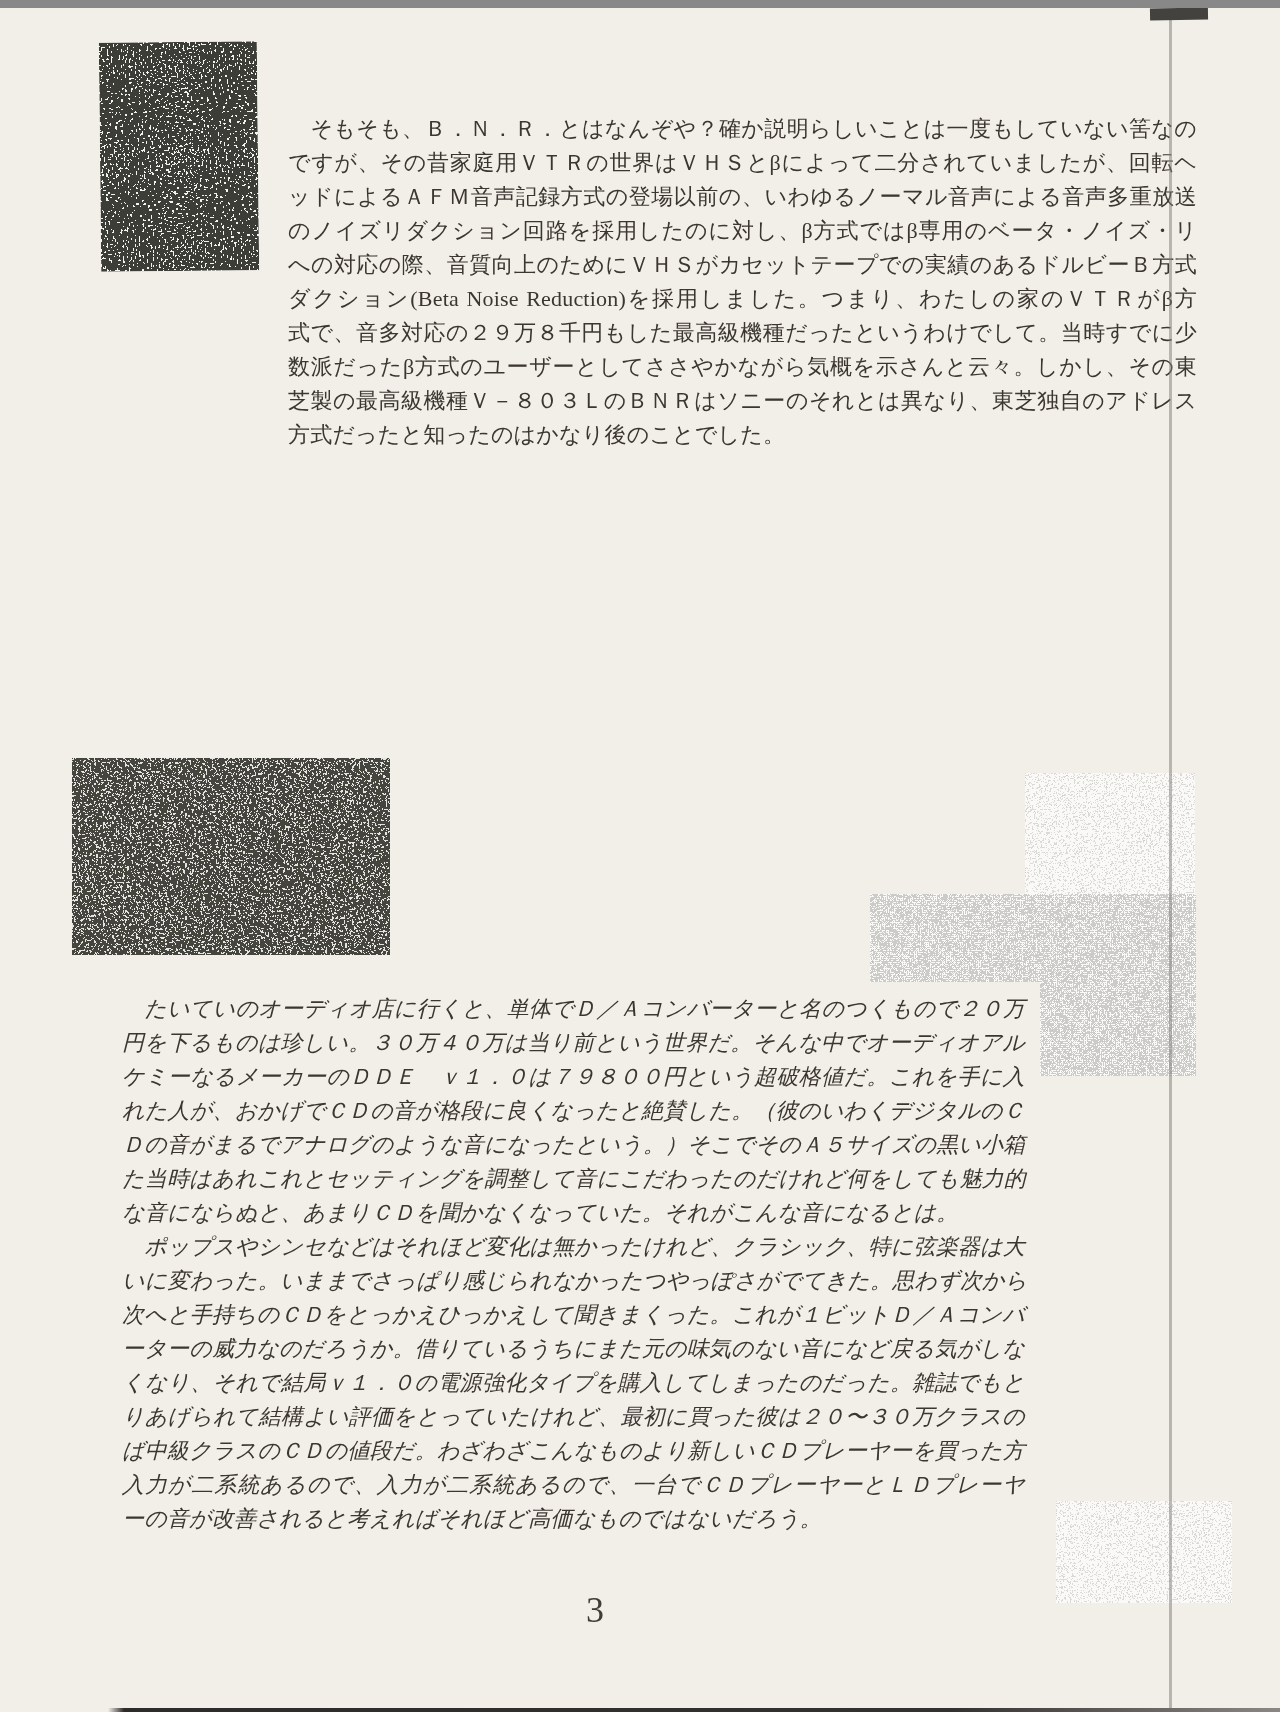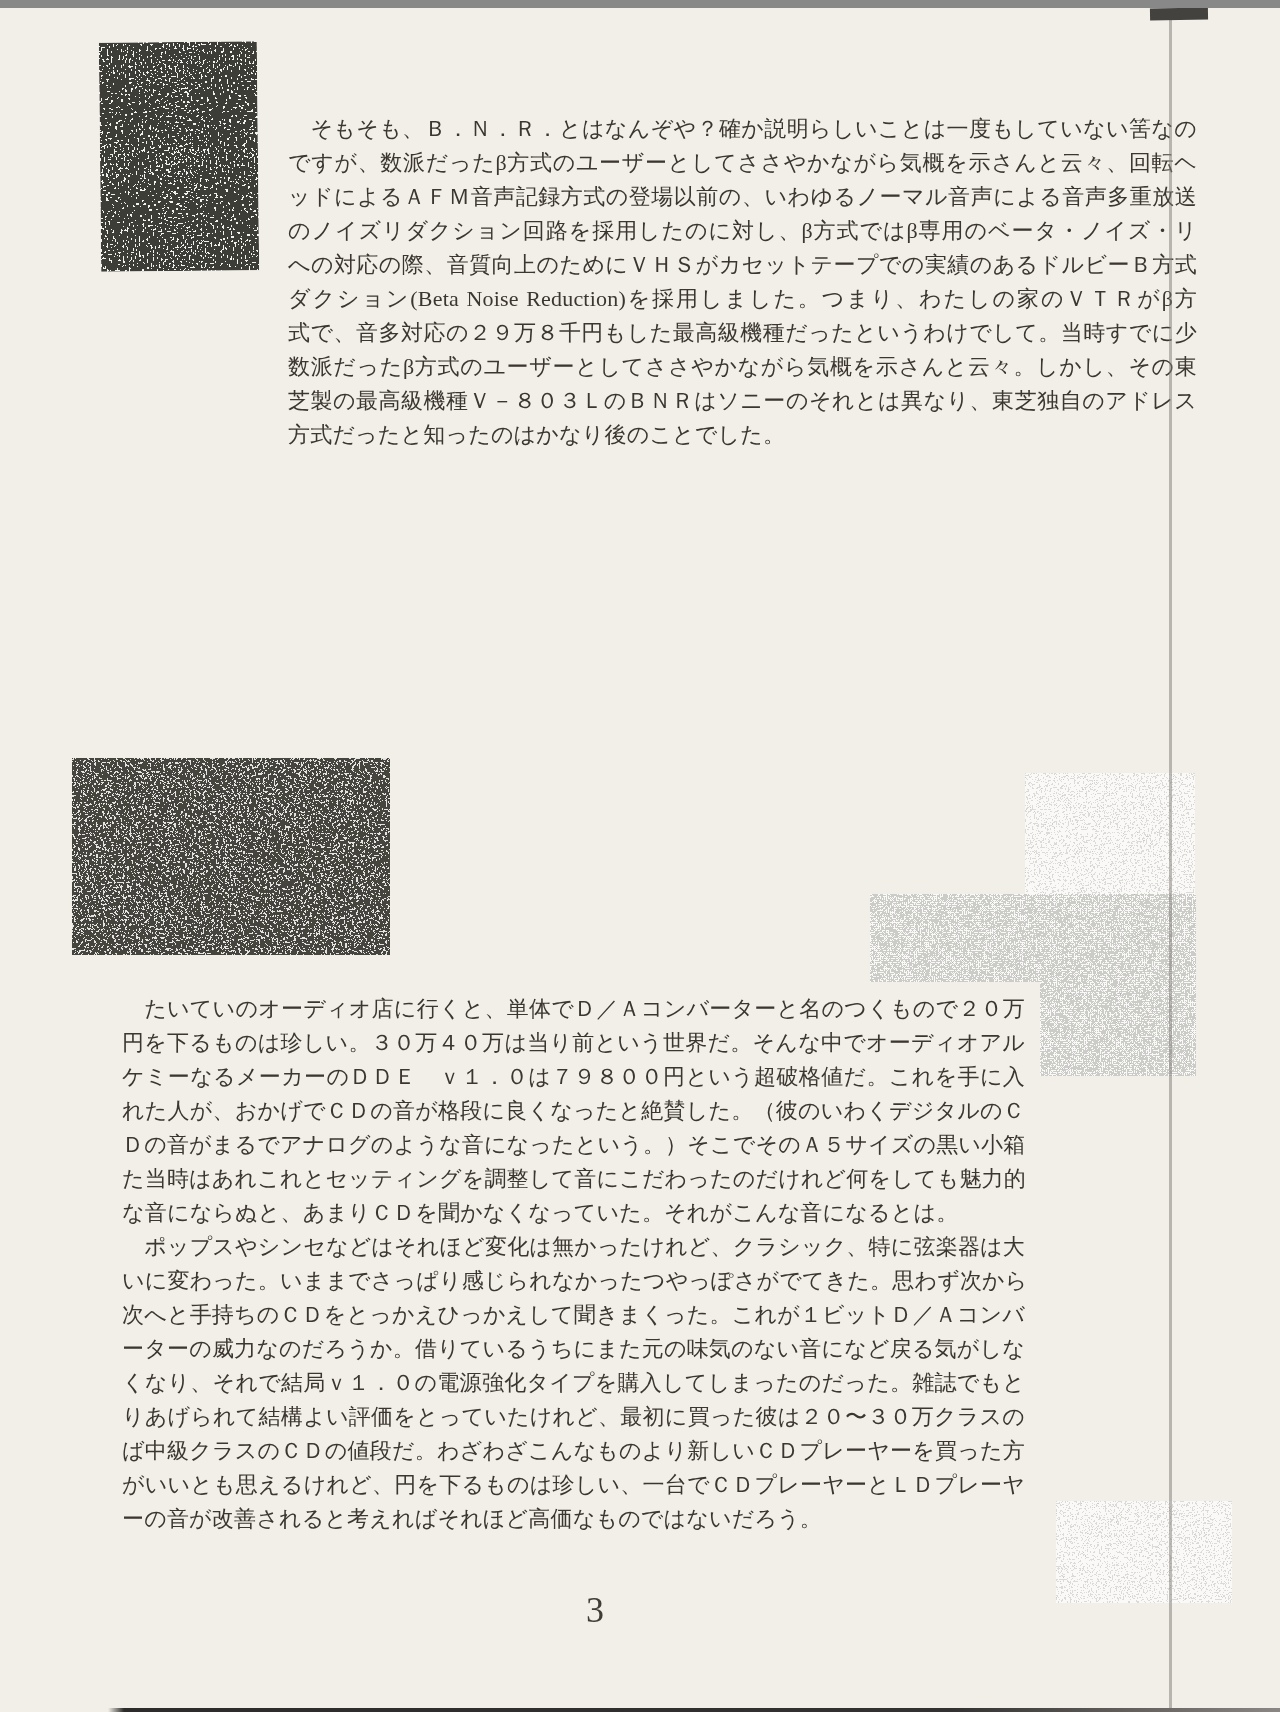--- a/index.html
+++ b/index.html
@@ -18,21 +18,21 @@
     height:34px;line-height:34px;
     font-size:22px;
     text-align:justify;
     text-align-last:justify;
     -moz-text-align-last:justify;
     white-space:nowrap;
     letter-spacing:0.2px;
   }
   .tl.last{text-align-last:left;}
   .p-bnr{left:288px;top:104px;width:909px;}
-  .p-dac{left:122px;top:984px;width:903px;}
+  .p-dac{left:122px;top:984px;width:903px;font-style:italic;}
   .pageno{
     position:absolute;left:555px;top:1578px;width:80px;
     text-align:center;font-size:36px;line-height:48px;color:#413c36;
   }
   
   .nz{position:absolute;display:block;}
   .nz-top-left   {left:100px;top:34px;  width:158px;height:229px;transform:rotate(-0.6deg);}
   .nz-mid-left   {left:72px; top:750px; width:318px;height:197px;}
   .nz-right-upper{left:1025px;top:765px;width:170px;height:123px;}
   .nz-right-wide {left:870px; top:886px;width:326px;height:88px;}
@@ -117,21 +117,21 @@
     </svg>
   <svg class="nz nz-right-lower">
       <rect width="100%" height="100%" filter="url(#nzMid)"></rect>
     </svg>
   <svg class="nz nz-bot-right">
       <rect width="100%" height="100%" filter="url(#nzLight)"></rect>
     </svg>
 
   <div class="tblock p-bnr">
     <div class="tl">　そもそも、Ｂ．Ｎ．Ｒ．とはなんぞや？確か説明らしいことは一度もしていない筈なの</div>
-    <div class="tl">ですが、数派だったβ方式のユーザーとしてささやかながら気概を示さんと云々、回転ヘ</div>
+    <div class="tl">ですが、その昔家庭用ＶＴＲの世界はＶＨＳとβによって二分されていましたが、回転ヘ</div>
     <div class="tl">ッドによるＡＦＭ音声記録方式の登場以前の、いわゆるノーマル音声による音声多重放送</div>
     <div class="tl">のノイズリダクション回路を採用したのに対し、β方式ではβ専用のベータ・ノイズ・リ</div>
     <div class="tl">への対応の際、音質向上のためにＶＨＳがカセットテープでの実績のあるドルビーＢ方式</div>
     <div class="tl">ダクション(Beta Noise Reduction)を採用しました。つまり、わたしの家のＶＴＲがβ方</div>
     <div class="tl">式で、音多対応の２９万８千円もした最高級機種だったというわけでして。当時すでに少</div>
     <div class="tl">数派だったβ方式のユーザーとしてささやかながら気概を示さんと云々。しかし、その東</div>
     <div class="tl">芝製の最高級機種Ｖ－８０３ＬのＢＮＲはソニーのそれとは異なり、東芝独自のアドレス</div>
     <div class="tl last">方式だったと知ったのはかなり後のことでした。</div>
   </div>
 
@@ -143,21 +143,21 @@
     <div class="tl">Ｄの音がまるでアナログのような音になったという。）そこでそのＡ５サイズの黒い小箱</div>
     <div class="tl">た当時はあれこれとセッティングを調整して音にこだわったのだけれど何をしても魅力的</div>
     <div class="tl last">な音にならぬと、あまりＣＤを聞かなくなっていた。それがこんな音になるとは。</div>
     <div class="tl">　ポップスやシンセなどはそれほど変化は無かったけれど、クラシック、特に弦楽器は大</div>
     <div class="tl">いに変わった。いままでさっぱり感じられなかったつやっぽさがでてきた。思わず次から</div>
     <div class="tl">次へと手持ちのＣＤをとっかえひっかえして聞きまくった。これが１ビットＤ／Ａコンバ</div>
     <div class="tl">ーターの威力なのだろうか。借りているうちにまた元の味気のない音になど戻る気がしな</div>
     <div class="tl">くなり、それで結局ｖ１．０の電源強化タイプを購入してしまったのだった。雑誌でもと</div>
     <div class="tl">りあげられて結構よい評価をとっていたけれど、最初に買った彼は２０〜３０万クラスの</div>
     <div class="tl">ば中級クラスのＣＤの値段だ。わざわざこんなものより新しいＣＤプレーヤーを買った方</div>
-    <div class="tl">がいいとも思えるけれど、円を下るものは珍しい、一台でＣＤプレーヤーとＬＤプレーヤ</div>
+    <div class="tl">入力が二系統あるので、入力が二系統あるので、一台でＣＤプレーヤーとＬＤプレーヤ</div>
     <div class="tl last">ーの音が改善されると考えればそれほど高価なものではないだろう。</div>
   </div>
 
   <div class="pageno">3</div>
 
   <div class="edge-right"></div>
   <div class="edge-bottom"></div>
   <div class="corner-mark"></div>
 
 </div>

